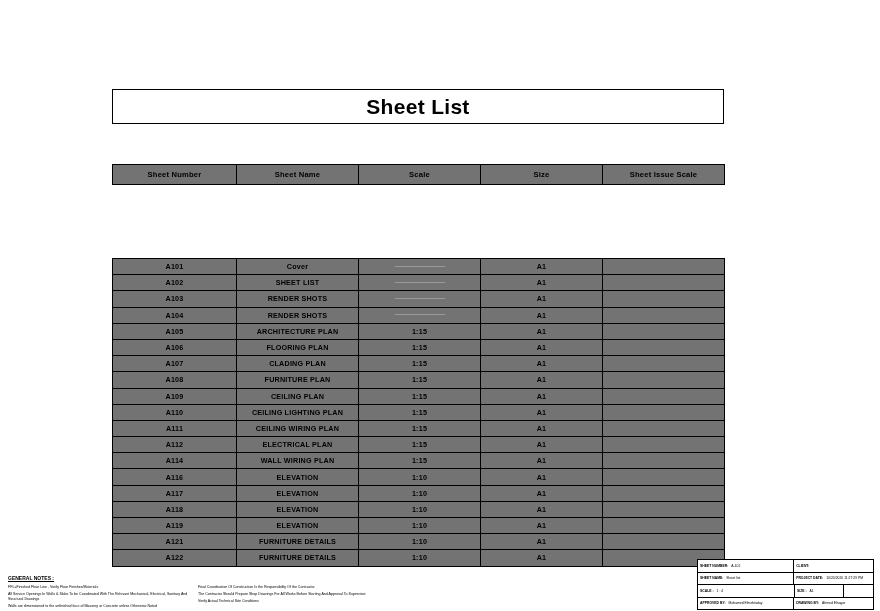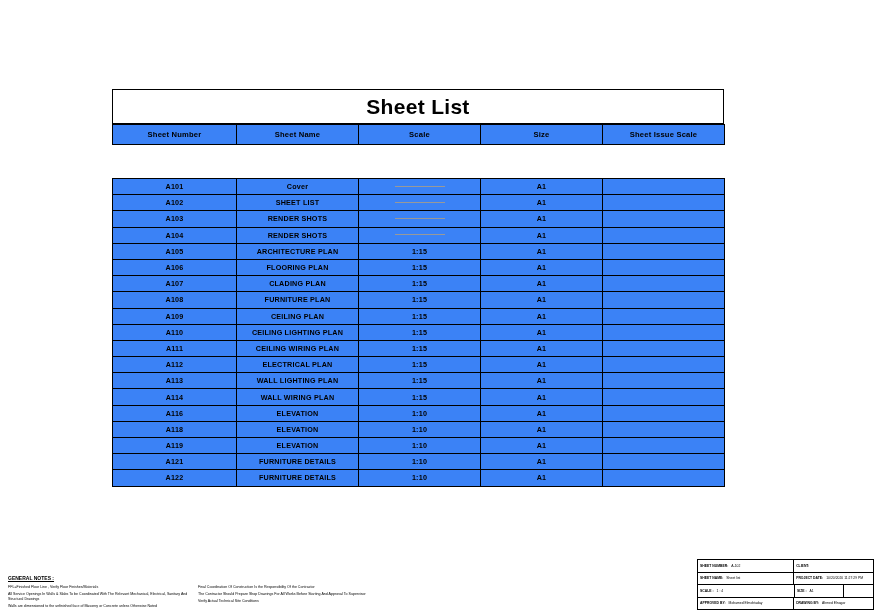--- a/index.html
+++ b/index.html
@@ -35,21 +35,22 @@
   .title-box .title-text {
     font-size: 21px;
     font-weight: bold;
     letter-spacing: 0.3px;
   }
 
   table.sheet-table {
     border-collapse: collapse;
     table-layout: fixed;
     width: 612px;
-    background: #3b82f6;
+    background: #737373;
+    margin-top: 40px;
   }
   table.sheet-table td,
   table.sheet-table th {
     border: 1px solid #000;
     text-align: center;
     vertical-align: middle;
     font-size: 7.2px;
     font-weight: bold;
     height: 15.2px;
     padding: 0;
@@ -248,35 +249,35 @@
           <td></td>
         </tr>
         <tr>
           <td>A112</td>
           <td>ELECTRICAL PLAN</td>
           <td>1:15</td>
           <td>A1</td>
           <td></td>
         </tr>
         <tr>
-          <td>A113</td>
-          <td>WALL LIGHTING PLAN</td>
-          <td>1:15</td>
-          <td>A1</td>
-          <td></td>
-        </tr>
-        <tr>
           <td>A114</td>
           <td>WALL WIRING PLAN</td>
           <td>1:15</td>
           <td>A1</td>
           <td></td>
         </tr>
         <tr>
           <td>A116</td>
+          <td>ELEVATION</td>
+          <td>1:10</td>
+          <td>A1</td>
+          <td></td>
+        </tr>
+        <tr>
+          <td>A117</td>
           <td>ELEVATION</td>
           <td>1:10</td>
           <td>A1</td>
           <td></td>
         </tr>
         <tr>
           <td>A118</td>
           <td>ELEVATION</td>
           <td>1:10</td>
           <td>A1</td>

